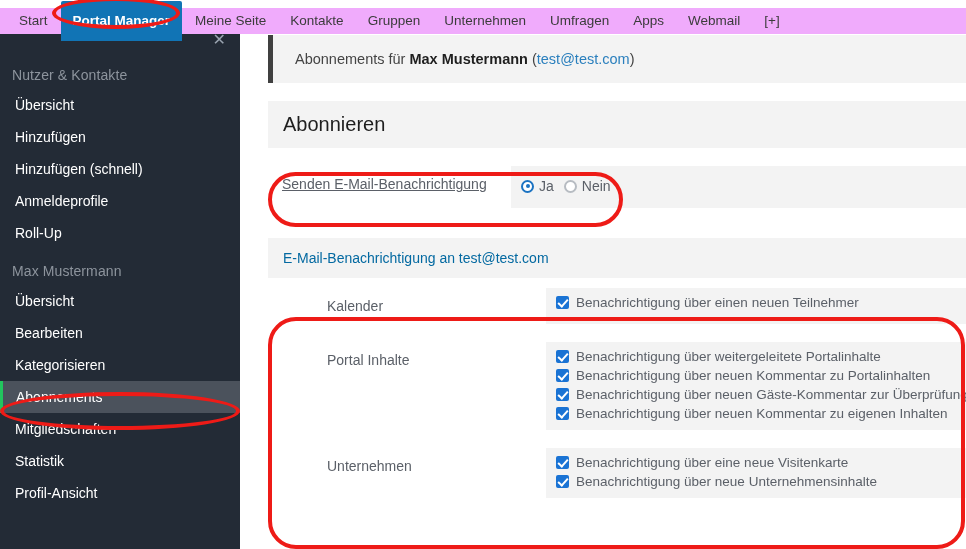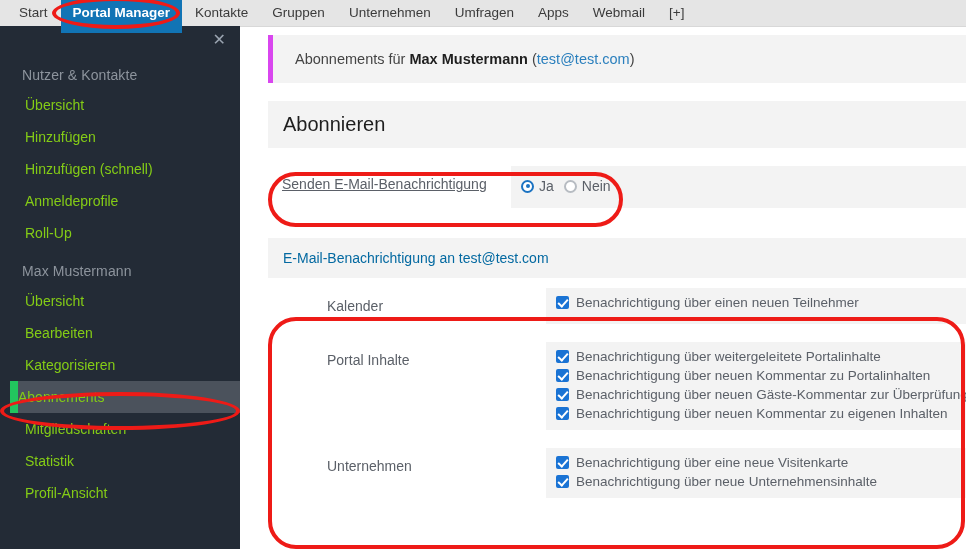--- a/index.html
+++ b/index.html
@@ -8,22 +8,22 @@
     width: 966px; height: 549px;
     overflow: hidden;
     background: #ffffff;
     font-family: "Liberation Sans", sans-serif;
     -webkit-font-smoothing: antialiased;
   }
   #app { position: relative; width: 966px; height: 549px; background: #ffffff; }
 
   
   .topnav {
-    position: absolute; top: 0; left: 0; width: 966px; height: 26px;
-    background: #e5e5e5;
+    position: absolute; top: 8px; left: 0; width: 966px; height: 26px;
+    background: #f0abfc;
     display: flex; align-items: center;
     padding-left: 8px;
     z-index: 30;
   }
   .topnav-item {
     font-size: 13.5px; color: #3b3b3b;
     padding: 4px 11px; margin-right: 2px;
     white-space: nowrap; line-height: 16px;
     border-radius: 2px 2px 0 0;
     cursor: pointer;
@@ -53,41 +53,41 @@
     color: #9aa4b0; font-size: 16px; line-height: 16px;
     cursor: pointer; font-family: "DejaVu Sans", sans-serif;
   }
   .sidebar-section {
     color: #8d949d; font-size: 14px;
     padding: 6px 0 6px 12px; margin-top: 8px;
     letter-spacing: 0.1px;
   }
   .sidebar-item {
     position: relative;
-    color: #84cc16; font-size: 14px;
+    color: #ffffff; font-size: 14px;
     padding: 8px 0 8px 15px;
     cursor: pointer; line-height: 16px;
     white-space: nowrap;
   }
   .sidebar-item.selected {
     background: #4b525c;
-    border-left: 8px solid #22c55e;
-    padding-left: 0;
+    border-left: 3px solid #22c55e;
+    padding-left: 13px;
   }
 
   
   .main {
     position: absolute; top: 27px; left: 240px; width: 726px; height: 522px;
     background: #ffffff; overflow: hidden;
   }
   .content { padding: 8px 0 0 28px; }
 
   .infobar {
     background: #f3f3f3;
-    border-left: 5px solid #d946ef;
+    border-left: 5px solid #404040;
     padding: 16px 14px 16px 22px;
     font-size: 14.5px; color: #444;
     margin-bottom: 18px;
     width: 698px;
   }
   .infobar b { color: #1f1f1f; }
   .infobar a { color: #2a7fbd; text-decoration: none; }
 
   .panel-title {
     background: #f3f3f3;
@@ -166,35 +166,36 @@
 </style>
 </head>
 <body>
 
 <div id="app">
 
   <div class="topnav">
     <div id="topnav-items" style="display:flex;align-items:center;">
         <div class="topnav-item">Start</div>
         <div class="topnav-item active">Portal Manager</div>
+        <div class="topnav-item">Meine Seite</div>
         <div class="topnav-item">Kontakte</div>
         <div class="topnav-item">Gruppen</div>
         <div class="topnav-item">Unternehmen</div>
         <div class="topnav-item">Umfragen</div>
         <div class="topnav-item">Apps</div>
         <div class="topnav-item">Webmail</div>
         <div class="topnav-item">[+]</div>
       </div>
   </div>
   <div class="topnav-rule"></div>
   <div class="topnav-rule-dark"></div>
 
   <div class="sidebar">
     <div class="sidebar-close">✕</div>
-    <div id="sidebar-body" style="padding-top:26px;margin-left:10px;">
+    <div id="sidebar-body" style="padding-top:26px;">
         <div class="sidebar-section">Nutzer &amp; Kontakte</div>
         <div class="sidebar-item">Übersicht</div>
         <div class="sidebar-item">Hinzufügen</div>
         <div class="sidebar-item">Hinzufügen (schnell)</div>
         <div class="sidebar-item">Anmeldeprofile</div>
         <div class="sidebar-item">Roll-Up</div>
         <div class="sidebar-section">Max Mustermann</div>
         <div class="sidebar-item">Übersicht</div>
         <div class="sidebar-item">Bearbeiten</div>
         <div class="sidebar-item">Kategorisieren</div>

